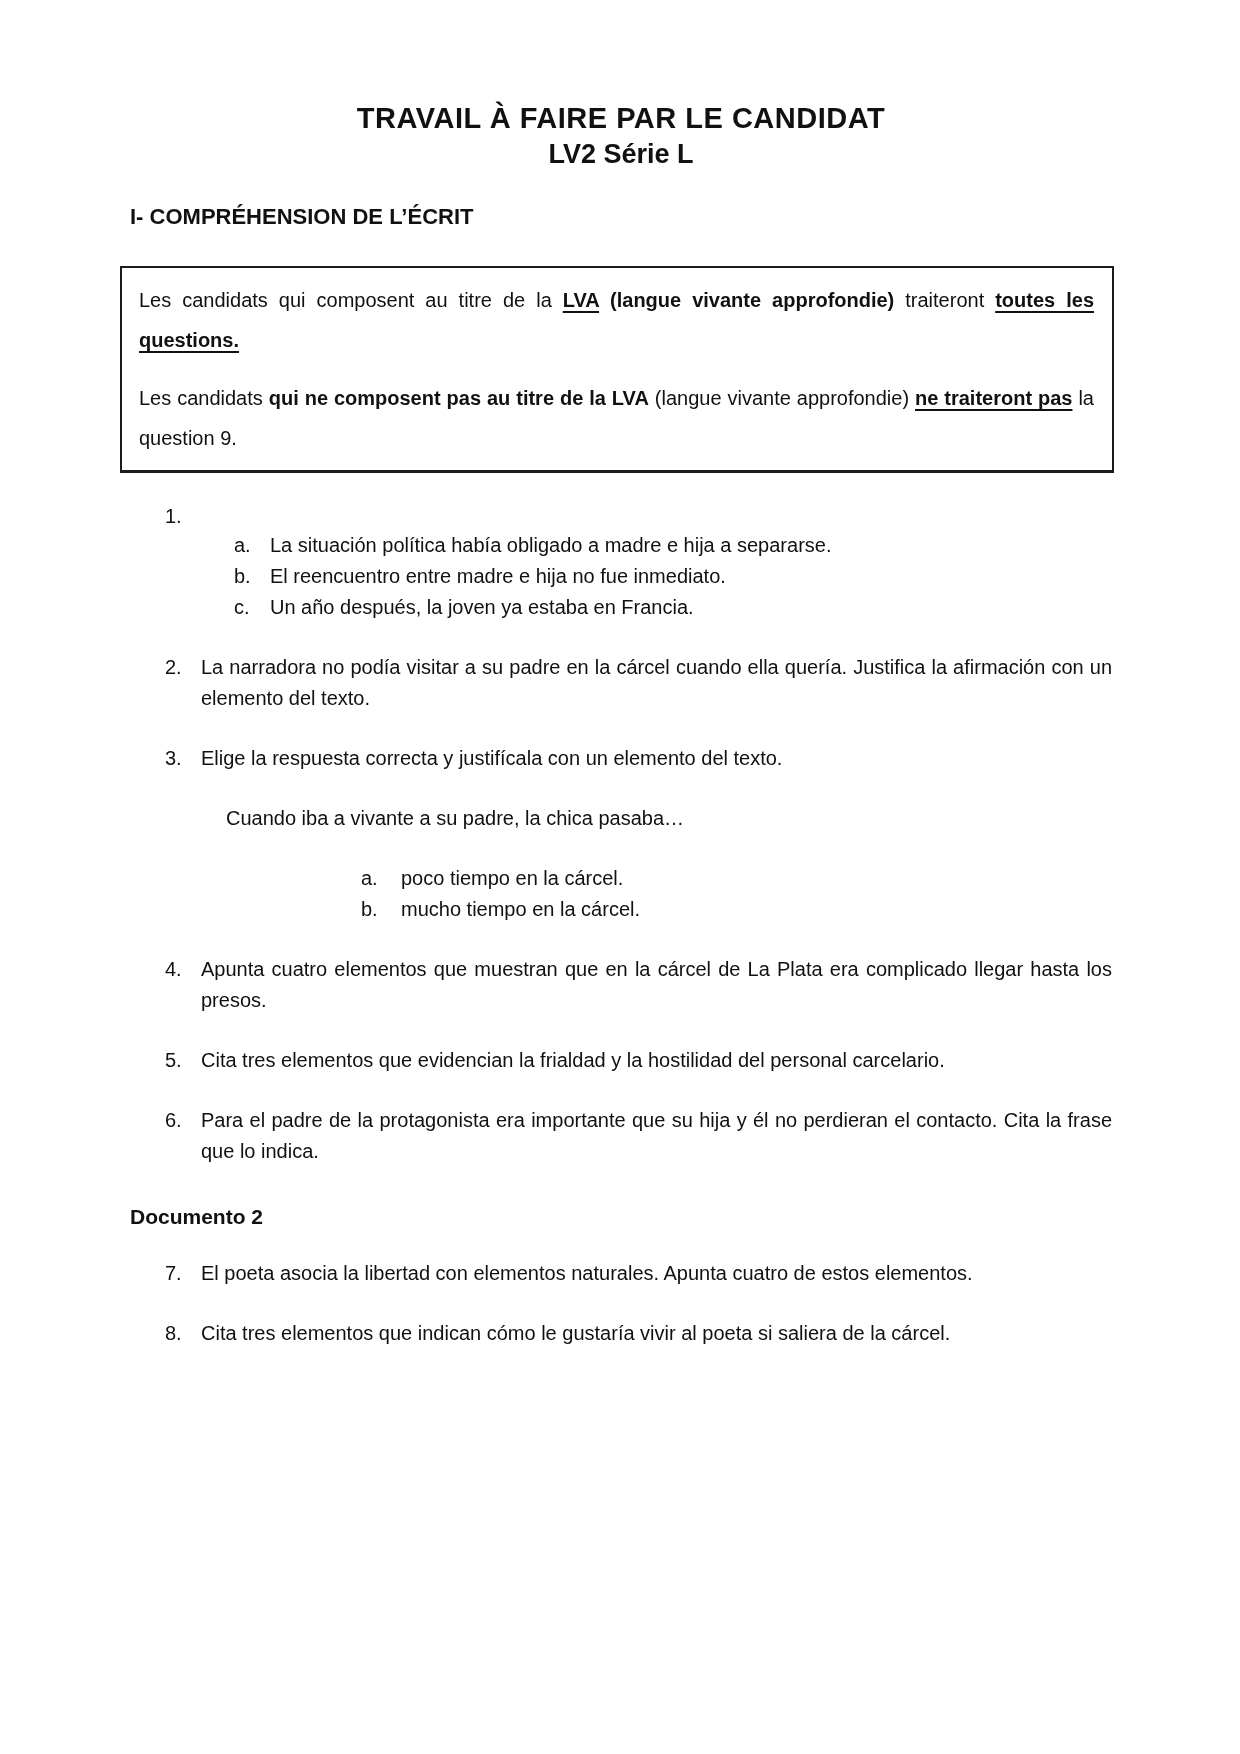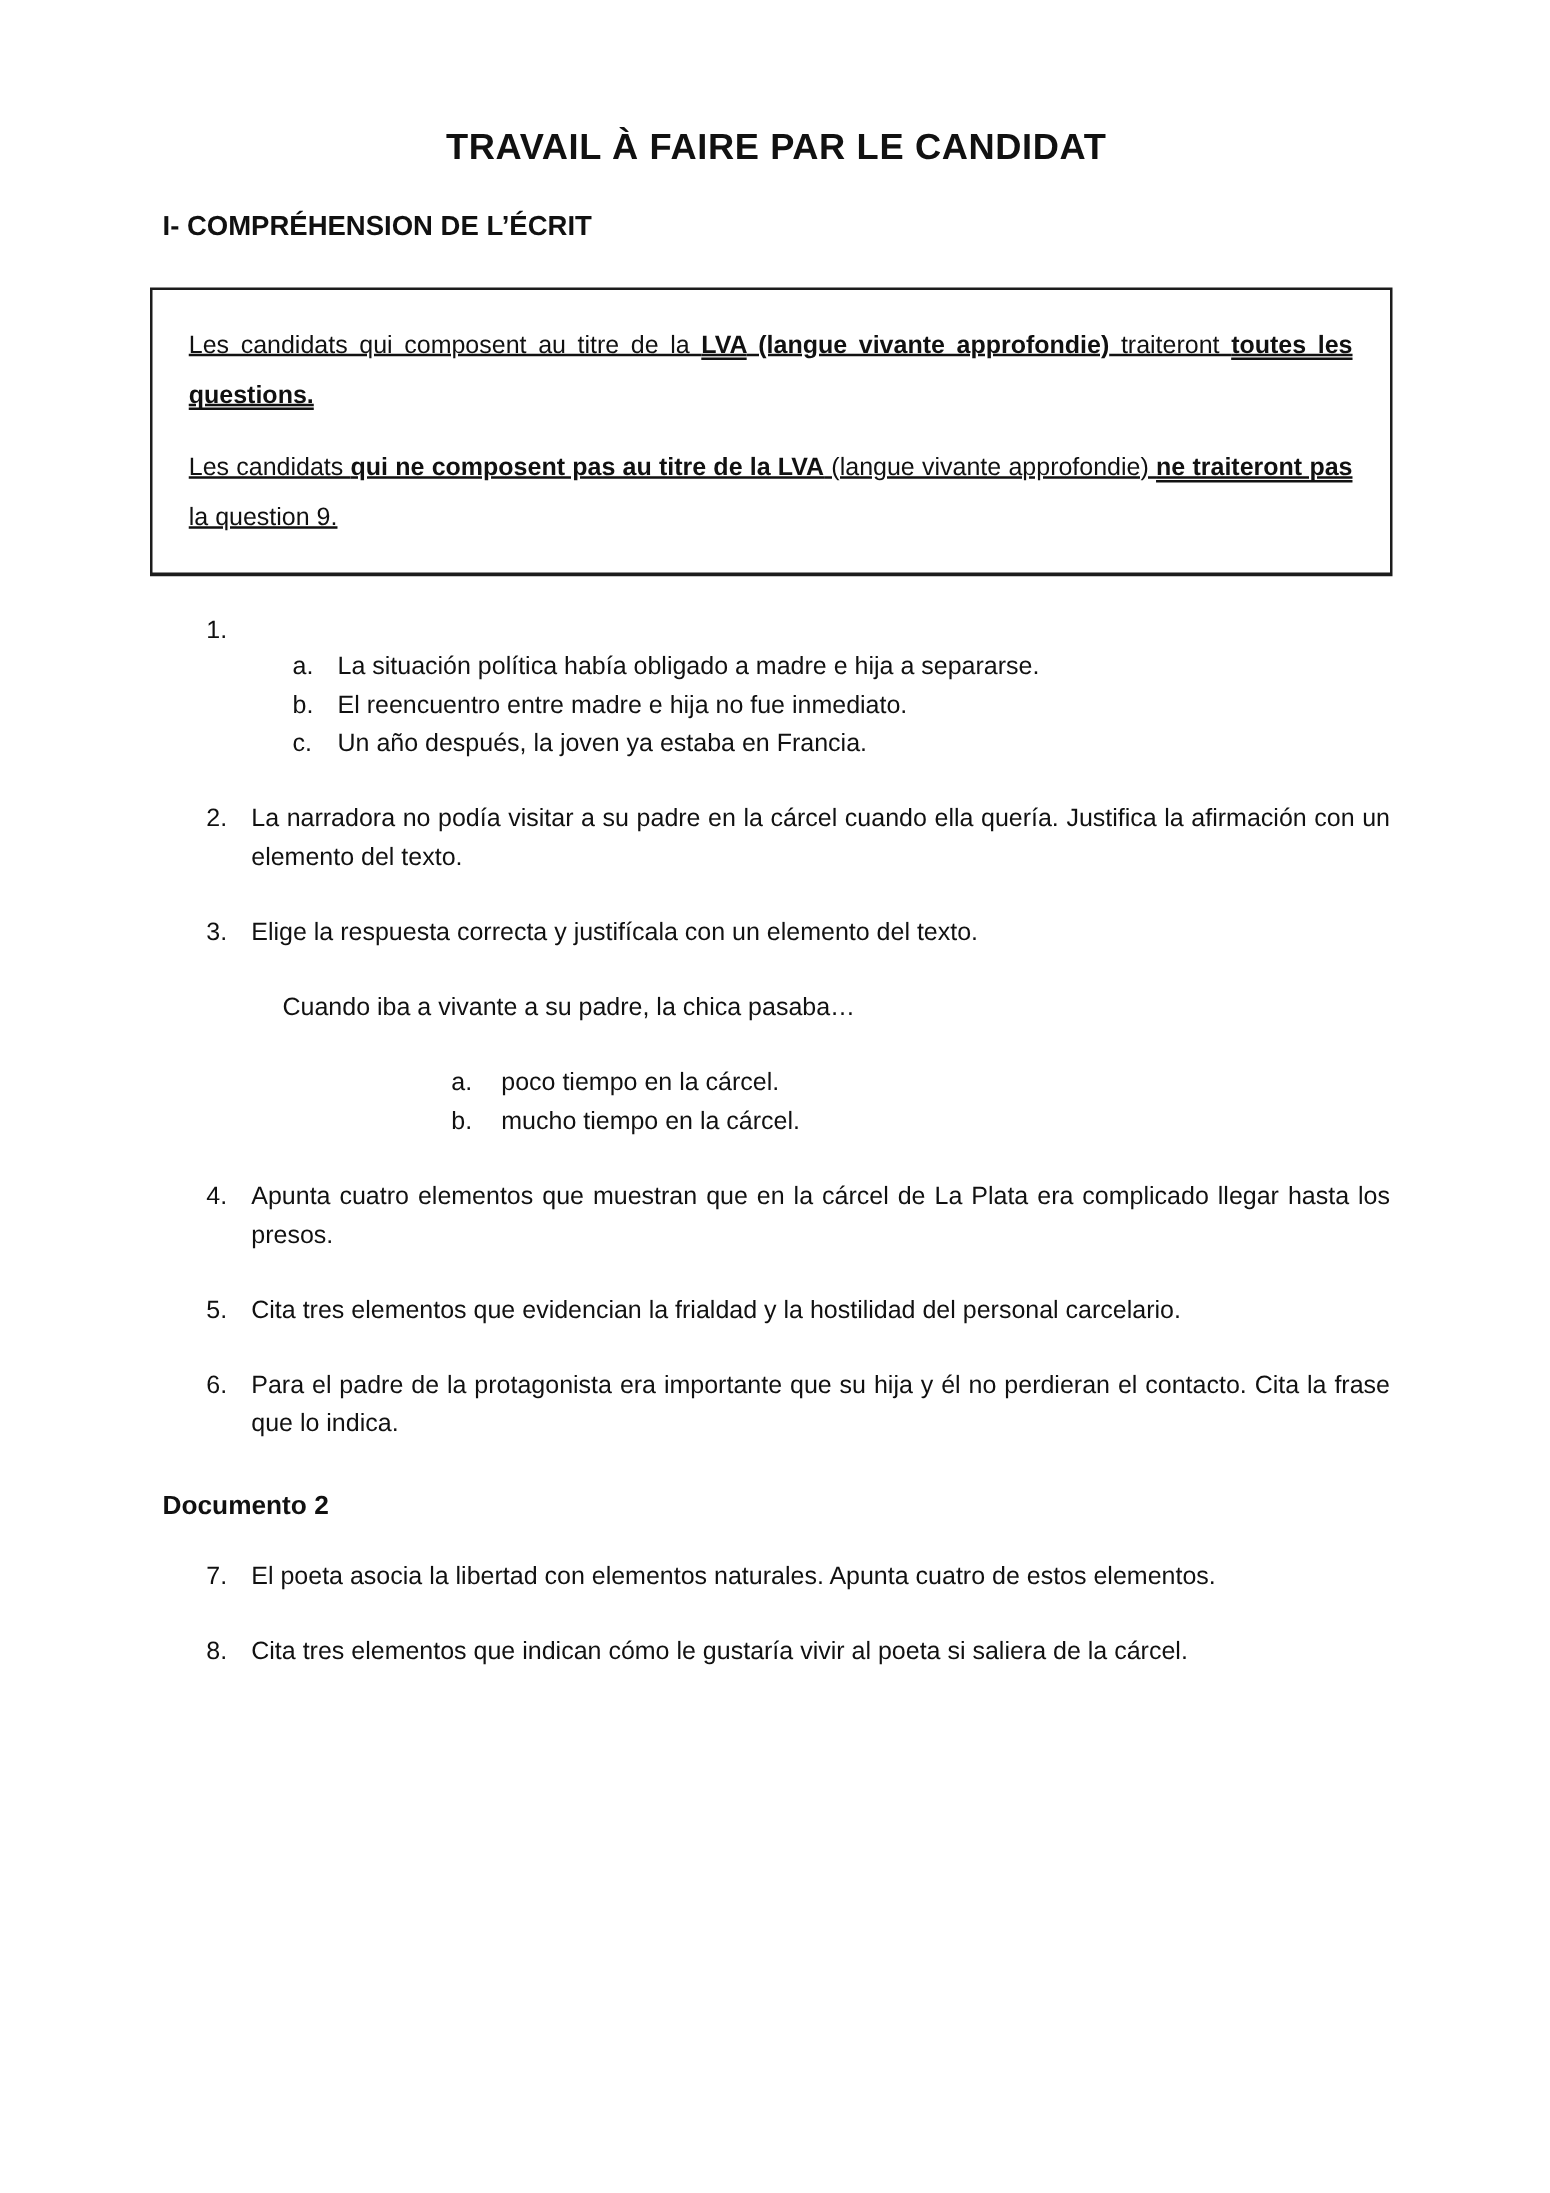--- a/index.html
+++ b/index.html
@@ -41,24 +41,23 @@
   }
   .notice-box {
     margin-top: 36px;
     margin-left: -10px;
     margin-right: -2px;
     border: 2px solid #1c1c1c;
     border-bottom-width: 3px;
     padding: 8px 14px 8px 13px;
   }
   .notice-box p {
-    margin: 16px;
+    margin: 4px;
     line-height: 40px;
     text-align: justify;
-    text-decoration: underline;
   }
   .notice-box p + p { margin-top: 18px; }
   .seg-b { font-weight: bold; }
   .seg-u { text-decoration: underline; text-decoration-thickness: 2px; text-underline-offset: 4px; }
   .doc-heading {
     margin-top: 37px;
     font-weight: bold;
     font-size: 21px;
     line-height: 26px;
   }
@@ -105,20 +104,21 @@
   .footer-page { font-size: 12px; }
 </style>
 </head>
 <body>
 
 <div class="page">
   <div class="content">
 
     <div class="title-block">
       <div class="doc-title">TRAVAIL À FAIRE PAR LE CANDIDAT</div>
+      <div class="doc-subtitle">LV2 Série L</div>
     </div>
 
     <div class="section-heading">I- COMPRÉHENSION DE L’ÉCRIT</div>
 
     <div class="notice-box">
       <p><span>Les candidats qui composent au titre de la </span><span class="seg-b seg-u">LVA</span><span class="seg-b"> (langue vivante approfondie)</span><span> traiteront </span><span class="seg-b seg-u">toutes les questions.</span></p>
       <p><span>Les candidats </span><span class="seg-b">qui ne composent pas au titre de la LVA</span><span> (langue vivante approfondie) </span><span class="seg-b seg-u">ne traiteront pas</span><span> la question 9.</span></p>
     </div>
 
     <div id="documents-root">

